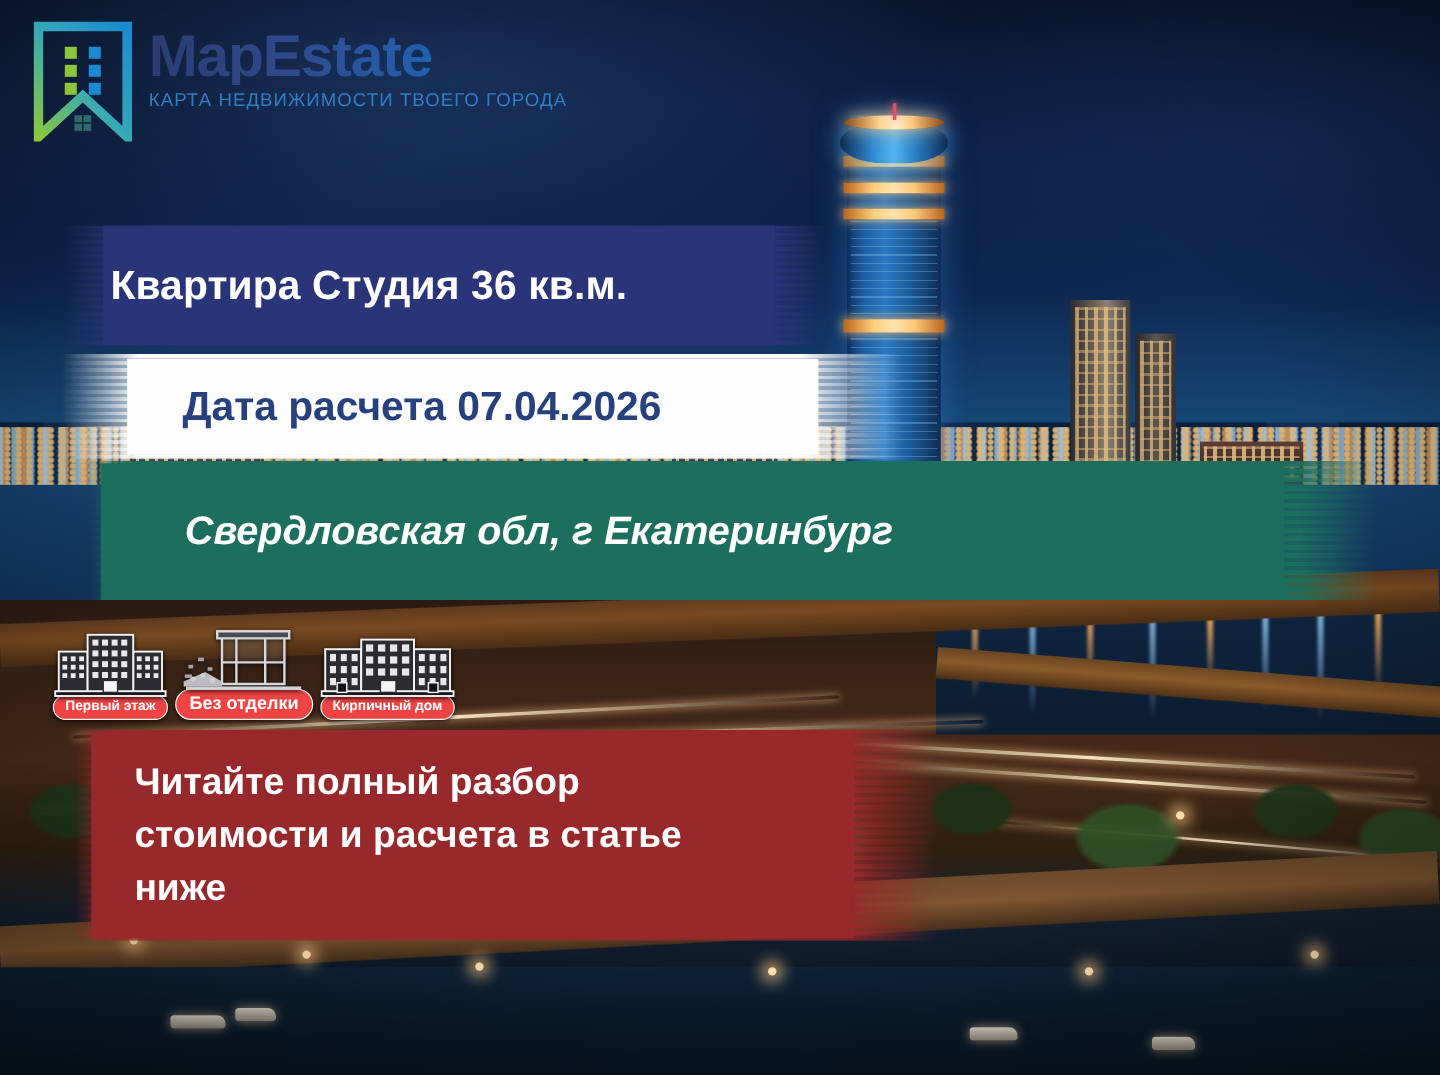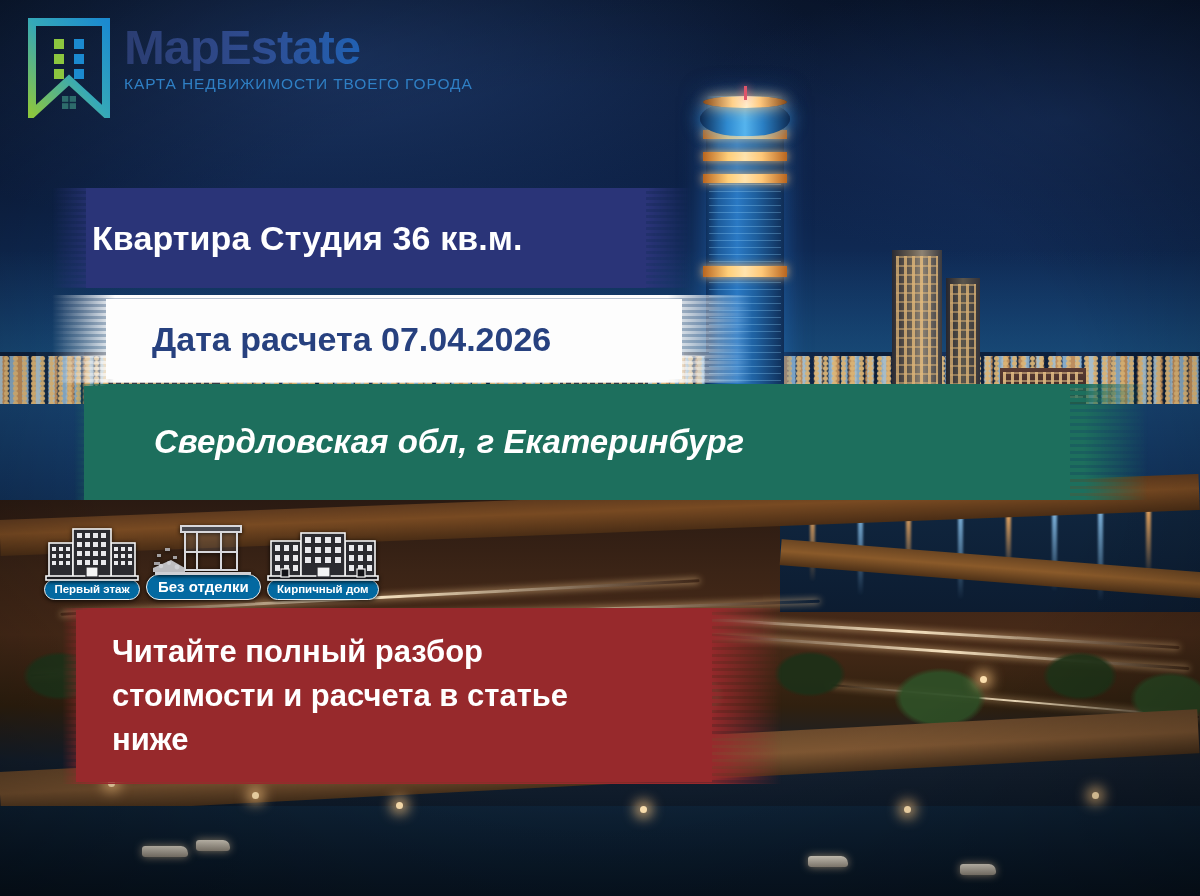--- a/index.html
+++ b/index.html
@@ -331,21 +331,21 @@
   }
 
   
   .badges {
     position:absolute; left:44px; top:518px; display:flex; align-items:flex-end; gap:6px; z-index:6;
   }
   .badge { position:relative; display:flex; flex-direction:column; align-items:center; }
   .badge-icon { filter: drop-shadow(0 1px 2px rgba(0,0,0,.85)); }
   .badge-label {
     margin-top:-6px;
-    background:#0369a1;
+    background:#ef4444;
     border:1.6px solid #f2f2f2;
     border-radius:11px;
     color:#ffffff;
     font-size:11.5px;
     font-weight:bold;
     padding:3px 9px 4px;
     white-space:nowrap;
     box-shadow:0 1px 4px rgba(0,0,0,.8);
   }
   #badge-no-finish .badge-label { font-size:15px; padding:3px 11px 4px; border-radius:13px; }

